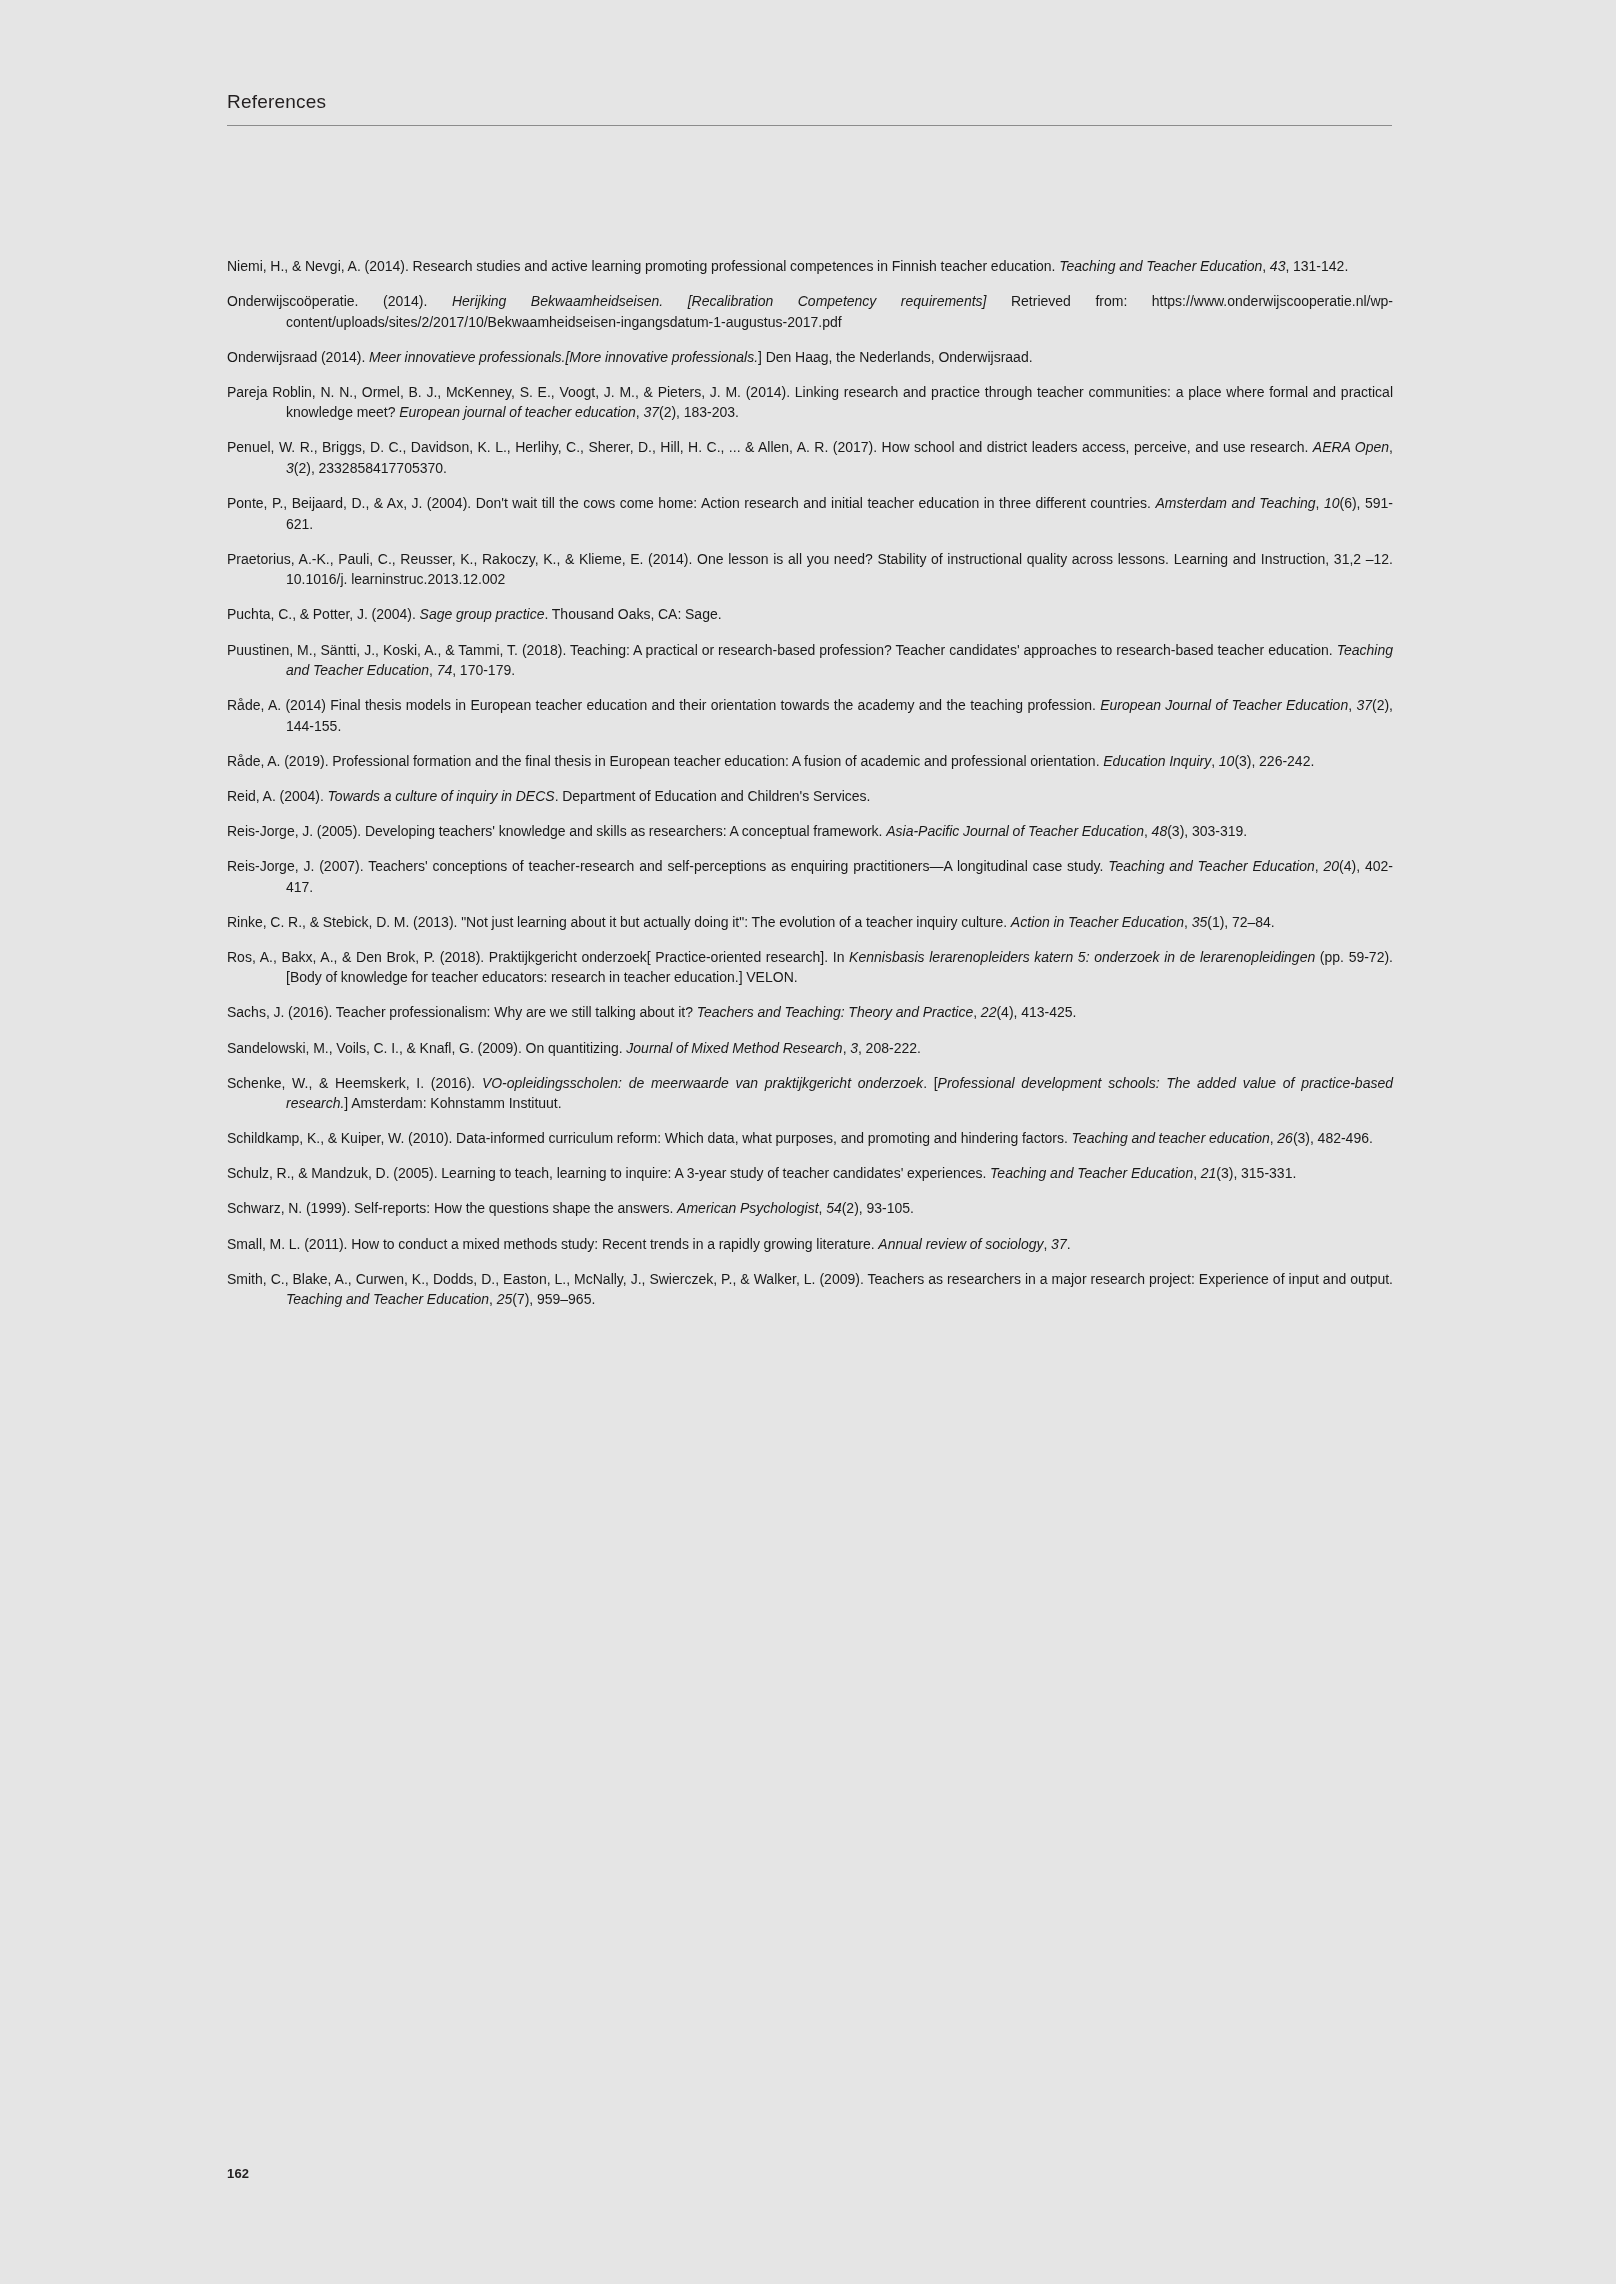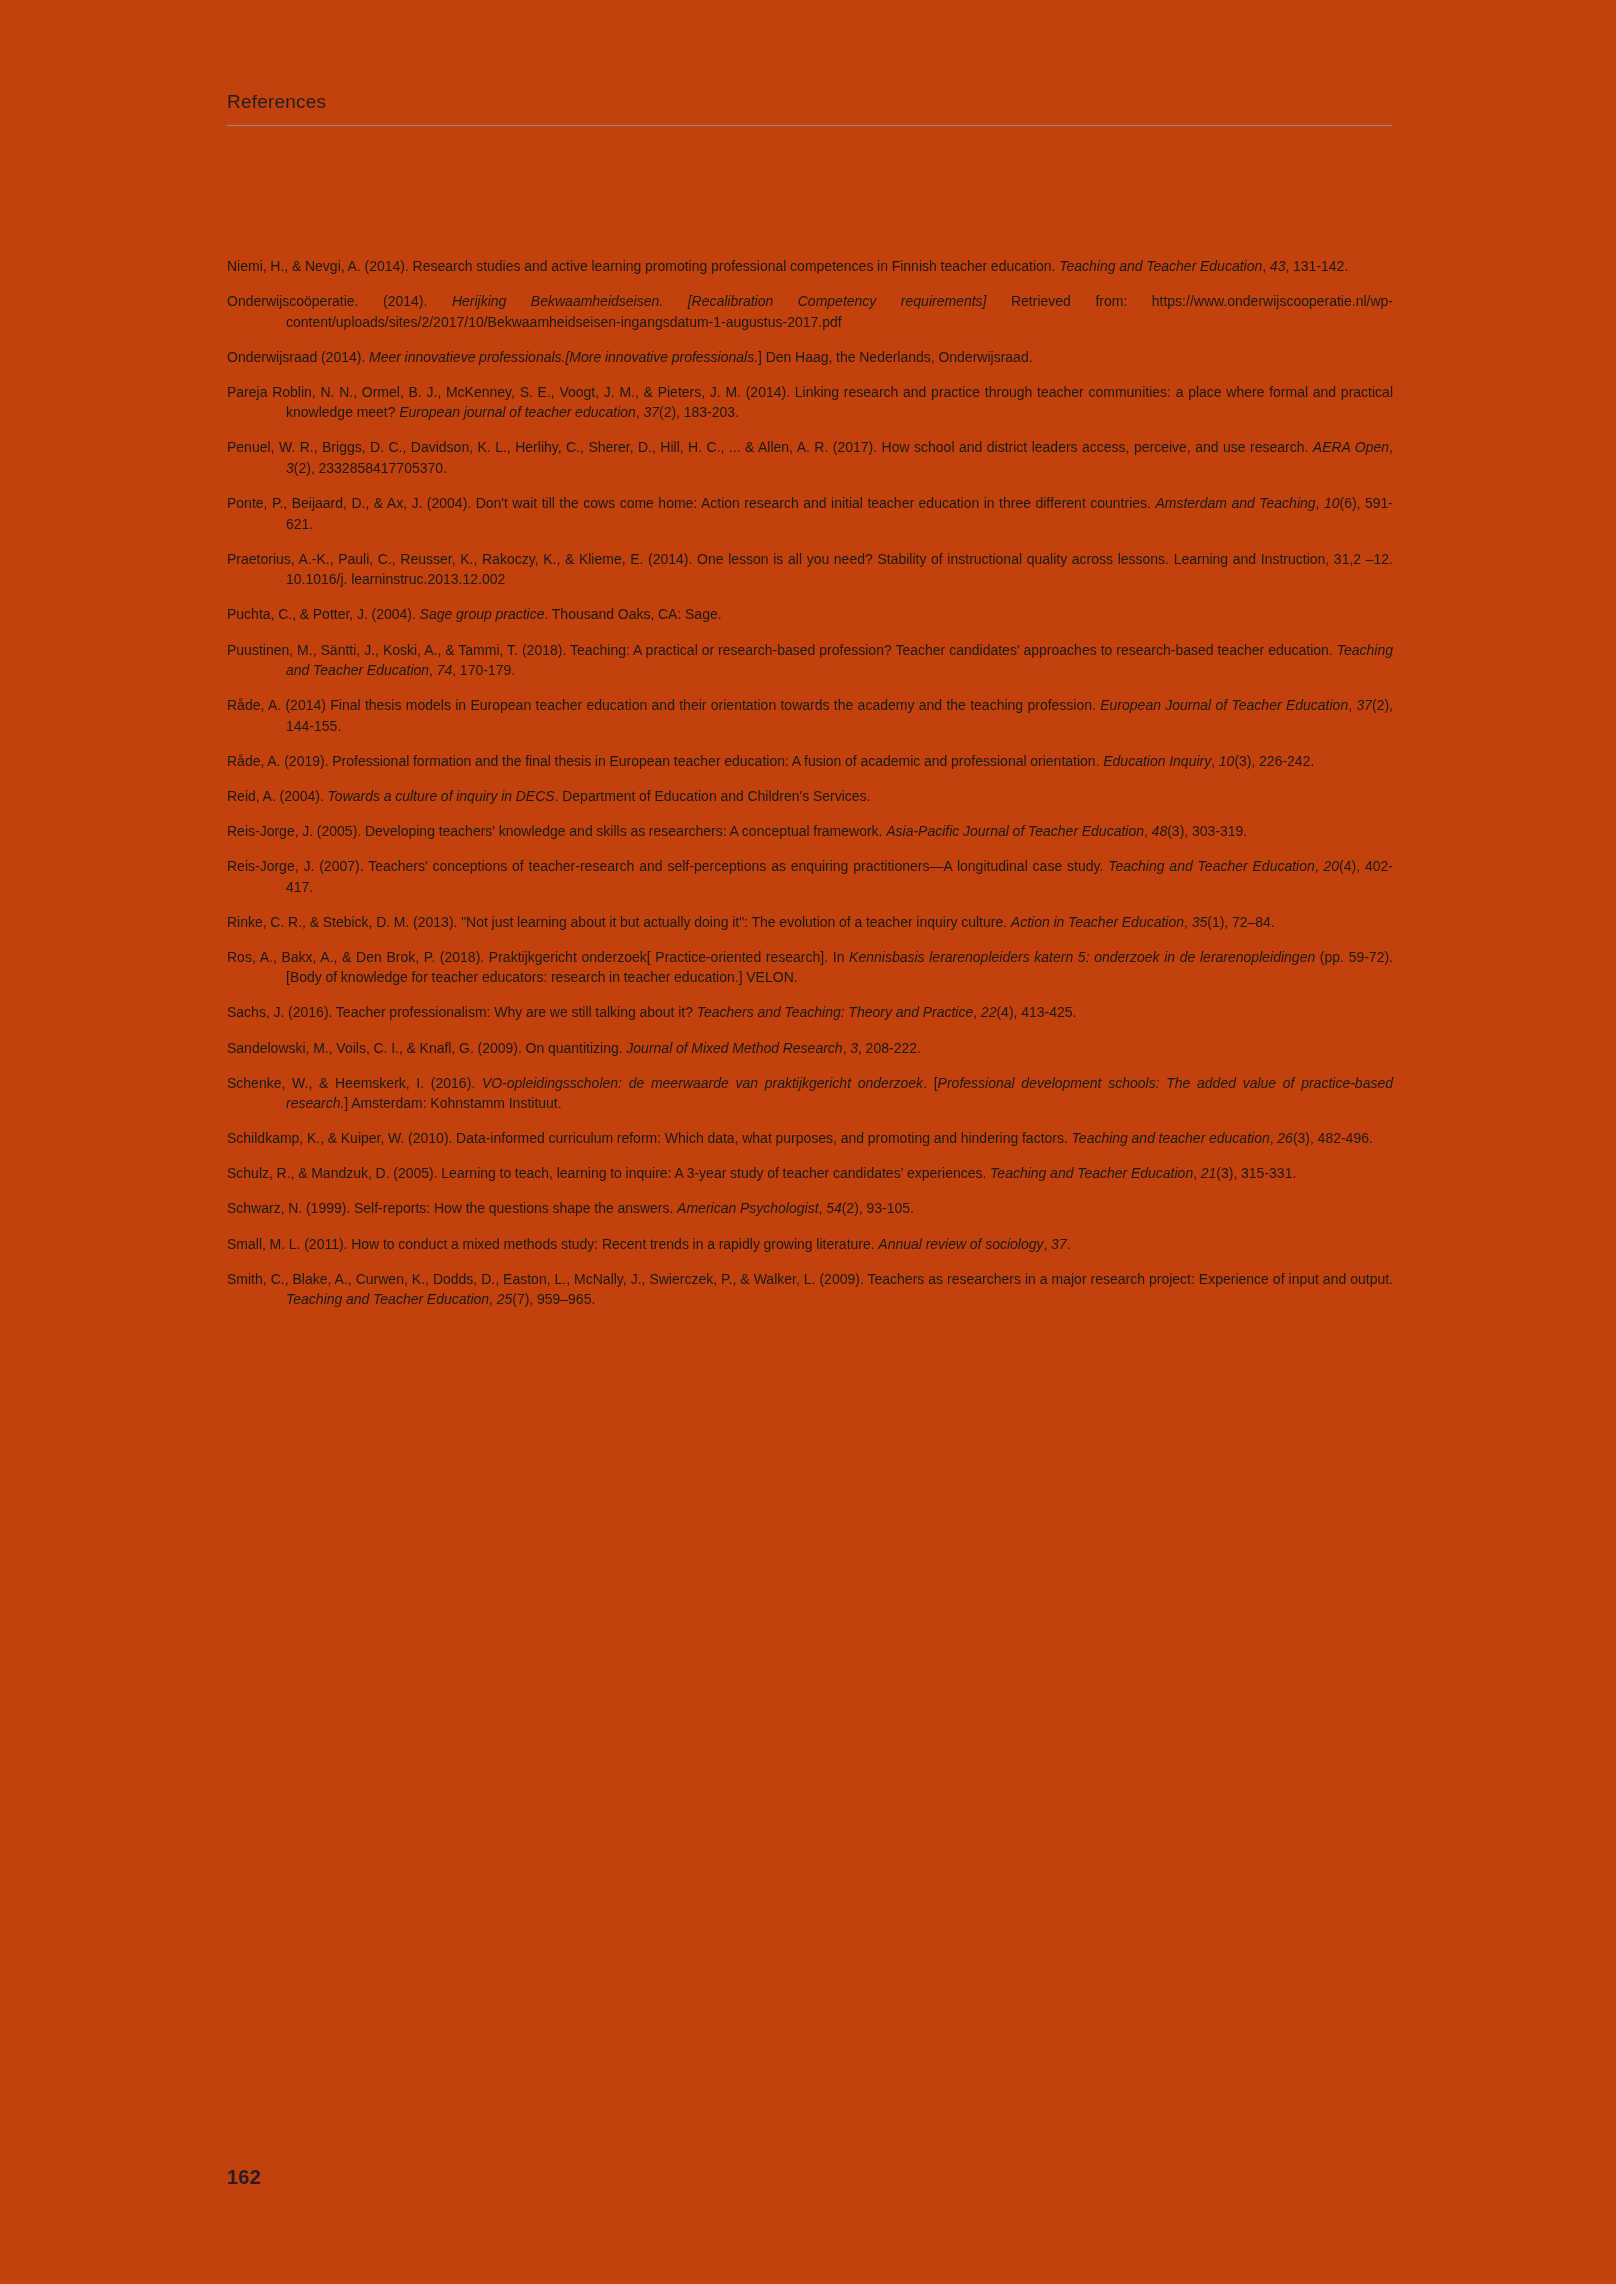--- a/index.html
+++ b/index.html
@@ -4,21 +4,21 @@
 <style>
   html, body {
     margin: 0;
     padding: 0;
     background: #ffffff;
   }
   .page {
     position: relative;
     width: 1616px;
     height: 2284px;
-    background: #c2410c;
+    background: #e5e5e5;
     font-family: "Liberation Sans", sans-serif;
     color: #1a1a1a;
     box-sizing: border-box;
   }
   .header {
     position: absolute;
     left: 227px;
     top: 91px;
     width: 1165px;
   }
@@ -50,21 +50,21 @@
     hyphens: none;
     word-spacing: -0.2px;
   }
   .ref i, .ref em {
     font-style: italic;
   }
   .footer {
     position: absolute;
     left: 227px;
     top: 2166px;
-    font-size: 20px;
+    font-size: 13px;
     font-weight: bold;
     color: #231f20;
     letter-spacing: 0.2px;
   }
 </style>
 </head>
 <body>
 
 <div class="page">
 

